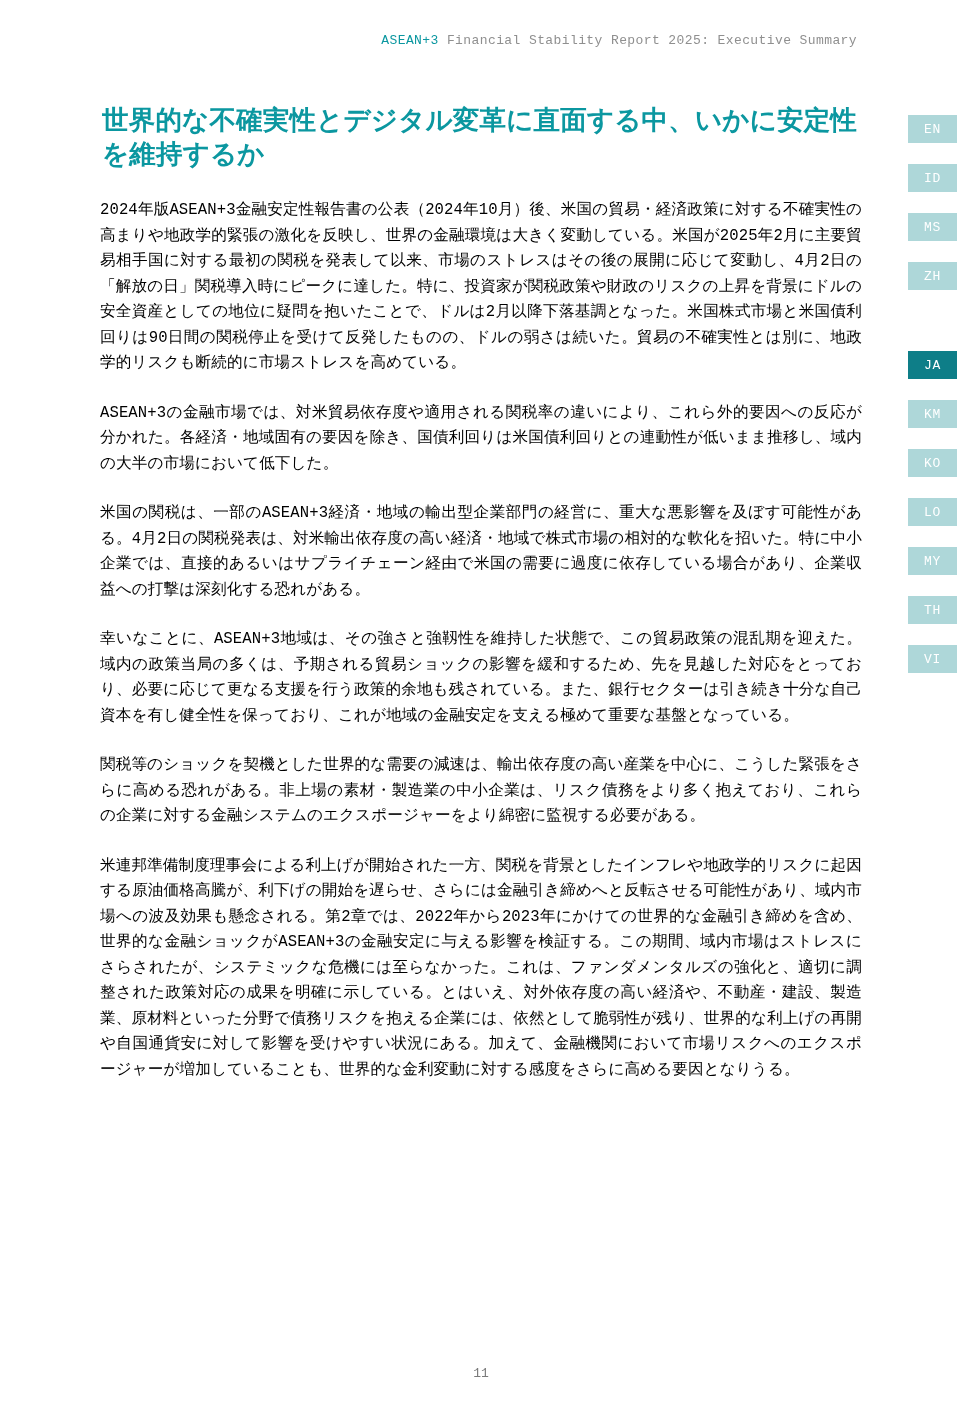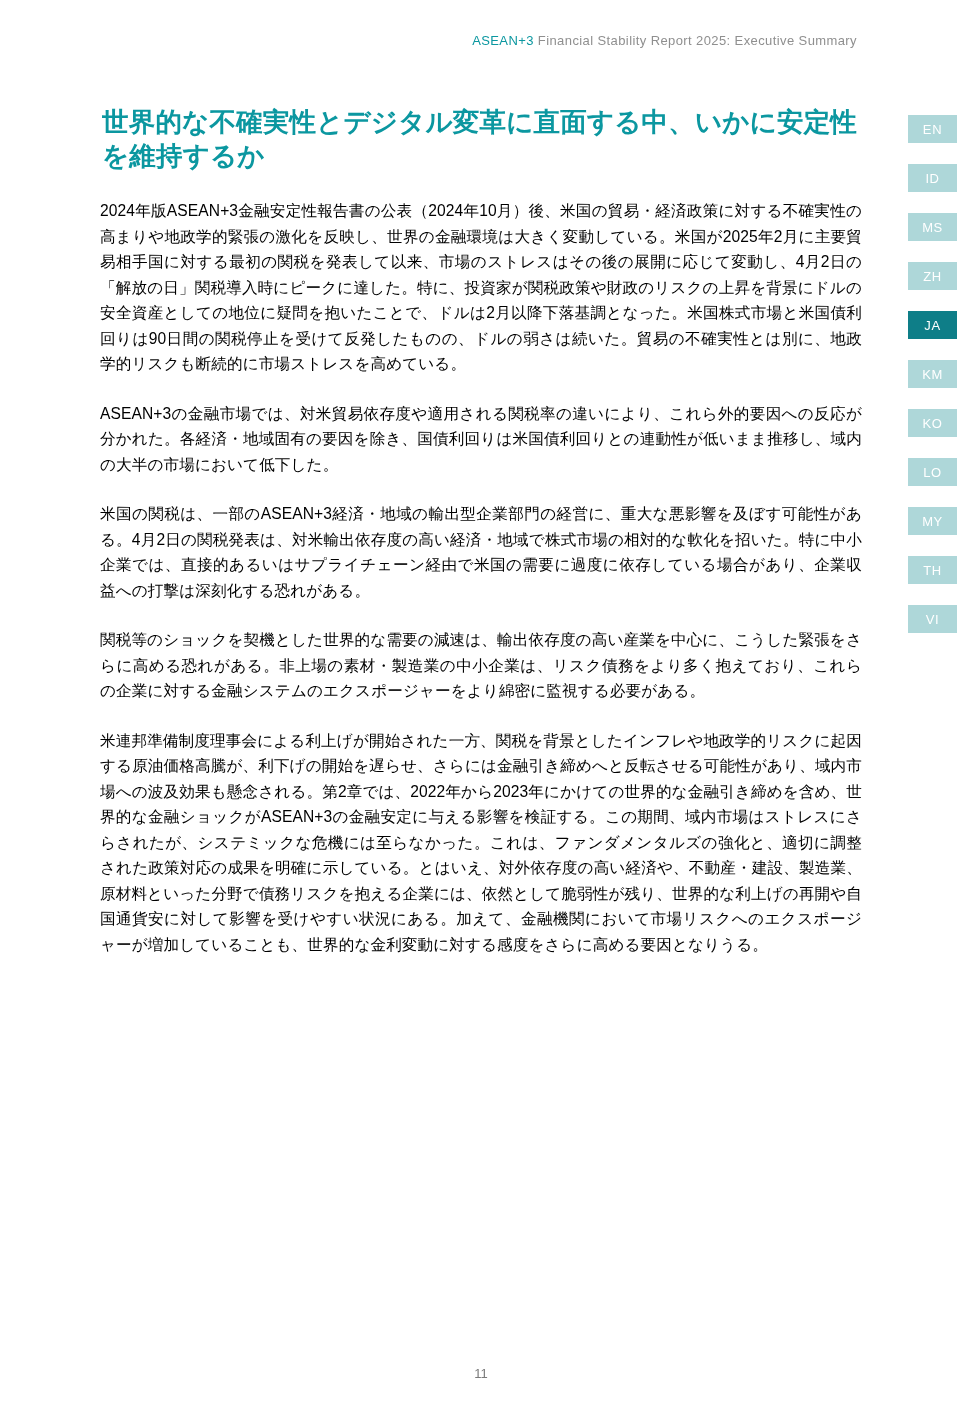--- a/index.html
+++ b/index.html
@@ -5,42 +5,42 @@
   :root{
     --accent:#0b97a0;
     --tab-inactive:#aed7d9;
     --tab-active:#0e7e88;
   }
   html,body{margin:0;padding:0;background:#ffffff;}
   .page{
     position:relative;
     width:957px;height:1411px;
     background:#ffffff;
-    font-family:Liberation Sans, sans-serif;
+    font-family:Liberation Mono, monospace;
     overflow:hidden;
     border-radius:13px;
   }
   .running-head{
     position:absolute;top:33px;right:100px;
     font-size:13px;letter-spacing:0.4px;color:#8f8f8f;
     white-space:nowrap;
   }
   .running-head .brand{color:var(--accent);}
   .lang-nav{
     position:absolute;top:115px;right:0;
     display:flex;flex-direction:column;gap:21px;
   }
   .lang-tab{
     width:49px;height:28px;
     background:var(--tab-inactive);
     color:#ffffff;font-size:13px;letter-spacing:0.6px;
     display:flex;align-items:center;justify-content:center;
     text-decoration:none;cursor:pointer;user-select:none;
   }
-  .lang-tab.active{background:var(--tab-active);}
+  .lang-tab.active{background:var(--tab-active);margin-top:40px;}
   .content{
     position:absolute;left:100px;top:106px;width:762px;
   }
   h1.page-title{
     margin:0 0 25px 2px;
     color:var(--accent);
     font-size:26.5px;line-height:33.5px;font-weight:bold;
     letter-spacing:0.2px;
   }
   p.body-para{
@@ -78,19 +78,20 @@
     <a class="lang-tab">MY</a>
     <a class="lang-tab">TH</a>
     <a class="lang-tab">VI</a>
   </nav>
 
   <main class="content">
     <h1 class="page-title">世界的な不確実性とデジタル変革に直面する中、いかに安定性を維持するか</h1>
     <p class="body-para">2024年版ASEAN+3金融安定性報告書の公表（2024年10月）後、米国の貿易・経済政策に対する不確実性の高まりや地政学的緊張の激化を反映し、世界の金融環境は大きく変動している。米国が2025年2月に主要貿易相手国に対する最初の関税を発表して以来、市場のストレスはその後の展開に応じて変動し、4月2日の「解放の日」関税導入時にピークに達した。特に、投資家が関税政策や財政のリスクの上昇を背景にドルの安全資産としての地位に疑問を抱いたことで、ドルは2月以降下落基調となった。米国株式市場と米国債利回りは90日間の関税停止を受けて反発したものの、ドルの弱さは続いた。貿易の不確実性とは別に、地政学的リスクも断続的に市場ストレスを高めている。</p>
     <p class="body-para">ASEAN+3の金融市場では、対米貿易依存度や適用される関税率の違いにより、これら外的要因への反応が分かれた。各経済・地域固有の要因を除き、国債利回りは米国債利回りとの連動性が低いまま推移し、域内の大半の市場において低下した。</p>
     <p class="body-para">米国の関税は、一部のASEAN+3経済・地域の輸出型企業部門の経営に、重大な悪影響を及ぼす可能性がある。4月2日の関税発表は、対米輸出依存度の高い経済・地域で株式市場の相対的な軟化を招いた。特に中小企業では、直接的あるいはサプライチェーン経由で米国の需要に過度に依存している場合があり、企業収益への打撃は深刻化する恐れがある。</p>
+    <p class="body-para">幸いなことに、ASEAN+3地域は、その強さと強靱性を維持した状態で、この貿易政策の混乱期を迎えた。域内の政策当局の多くは、予期される貿易ショックの影響を緩和するため、先を見越した対応をとっており、必要に応じて更なる支援を行う政策的余地も残されている。また、銀行セクターは引き続き十分な自己資本を有し健全性を保っており、これが地域の金融安定を支える極めて重要な基盤となっている。</p>
     <p class="body-para">関税等のショックを契機とした世界的な需要の減速は、輸出依存度の高い産業を中心に、こうした緊張をさらに高める恐れがある。非上場の素材・製造業の中小企業は、リスク債務をより多く抱えており、これらの企業に対する金融システムのエクスポージャーをより綿密に監視する必要がある。</p>
     <p class="body-para">米連邦準備制度理事会による利上げが開始された一方、関税を背景としたインフレや地政学的リスクに起因する原油価格高騰が、利下げの開始を遅らせ、さらには金融引き締めへと反転させる可能性があり、域内市場への波及効果も懸念される。第2章では、2022年から2023年にかけての世界的な金融引き締めを含め、世界的な金融ショックがASEAN+3の金融安定に与える影響を検証する。この期間、域内市場はストレスにさらされたが、システミックな危機には至らなかった。これは、ファンダメンタルズの強化と、適切に調整された政策対応の成果を明確に示している。とはいえ、対外依存度の高い経済や、不動産・建設、製造業、原材料といった分野で債務リスクを抱える企業には、依然として脆弱性が残り、世界的な利上げの再開や自国通貨安に対して影響を受けやすい状況にある。加えて、金融機関において市場リスクへのエクスポージャーが増加していることも、世界的な金利変動に対する感度をさらに高める要因となりうる。</p>
   </main>
 
   <div class="page-number">11</div>
 
 </div>
 
 </body></html>

